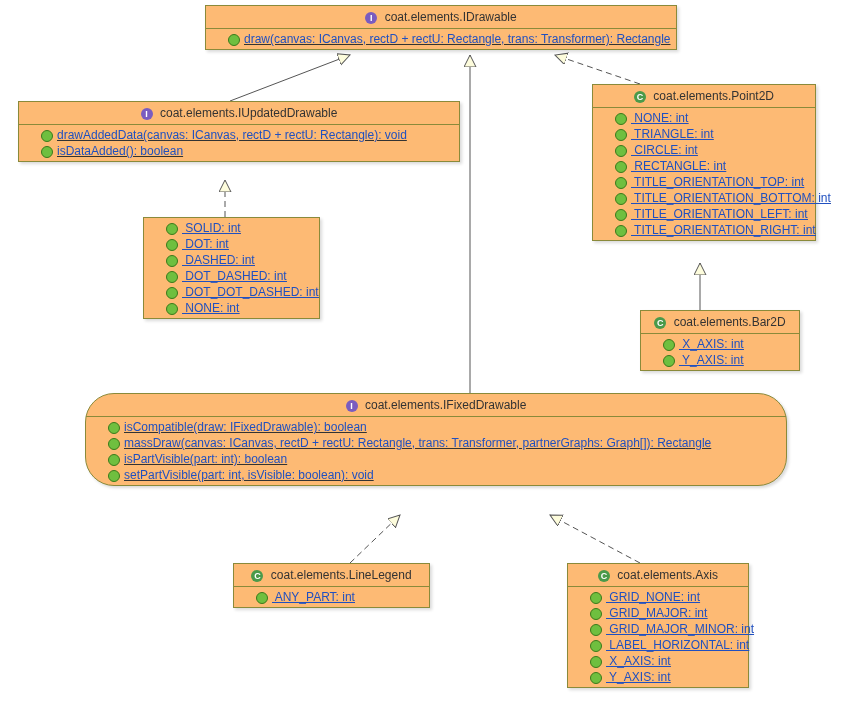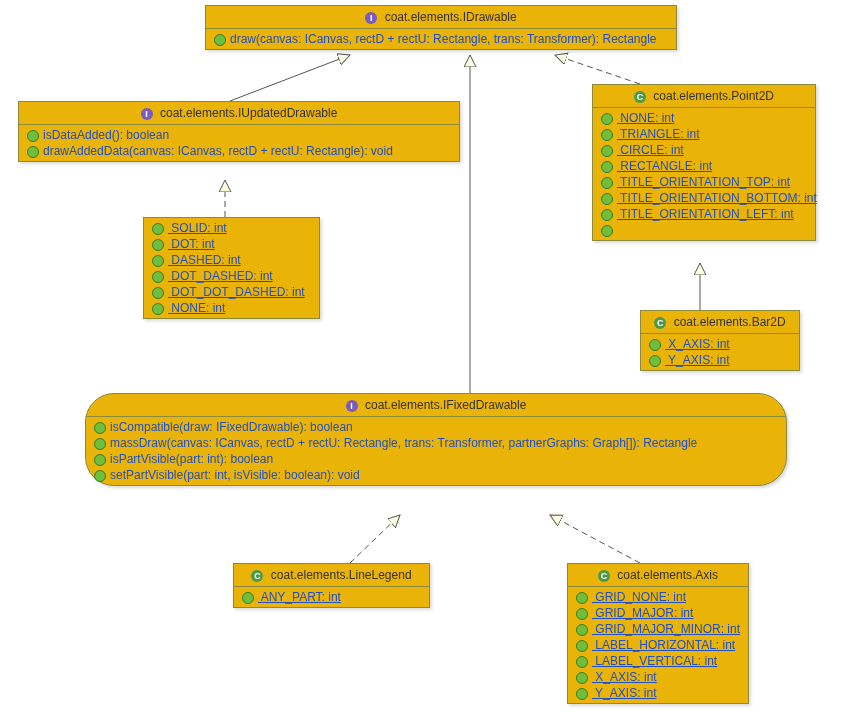--- a/index.html
+++ b/index.html
@@ -8,32 +8,33 @@
     background: #ffffff;
     font-family: Arial, Helvetica, sans-serif;
     font-size: 12px;
     color: #333;
     width: 843px;
     height: 721px;
     position: relative;
   }
   .class-box {
     position: absolute;
-    background: #eab308;
+    background: #fdba74;
     border: 1px solid #8a8a3a;
     box-shadow: 2px 2px 3px rgba(0,0,0,0.15);
   }
   .class-title {
     text-align: center;
     padding: 4px 8px;
     border-bottom: 1px solid #8a8a3a;
     white-space: nowrap;
   }
   .class-members {
-    padding: 2px 2px;
+    padding: 2px 16px;
+    text-decoration: underline;
   }
   .member {
     padding: 1px 8px 1px 6px;
     white-space: nowrap;
   }
   .member .vis {
     display: inline-block;
     width: 10px; height: 10px;
     border-radius: 50%;
     background: #6fbf3f;
@@ -101,39 +102,39 @@
     <div class="member link"><span class="vis"></span><span class="txt">draw(canvas: ICanvas, rectD + rectU: Rectangle, trans: Transformer): Rectangle</span></div>
   </div>
 </div>
 
 <div class="class-box" style="left:18px; top:101px; width:440px;">
   <div class="class-title">
     <span class="title-icon iface">I</span>
     <span class="title-text">coat.elements.IUpdatedDrawable</span>
   </div>
   <div class="class-members">
+    <div class="member link"><span class="vis"></span><span class="txt">drawAddedData(canvas: ICanvas, rectD + rectU: Rectangle): void</span></div>
     <div class="member link"><span class="vis"></span><span class="txt">isDataAdded(): boolean</span></div>
-    <div class="member link"><span class="vis"></span><span class="txt">drawAddedData(canvas: ICanvas, rectD + rectU: Rectangle): void</span></div>
   </div>
 </div>
 
 <div class="class-box" style="left:592px; top:84px; width:222px;">
   <div class="class-title">
     <span class="title-icon cls">C</span>
     <span class="title-text">coat.elements.Point2D</span>
   </div>
   <div class="class-members">
     <div class="member link static"><span class="vis"></span><span class="txt"> NONE: int</span></div>
     <div class="member link static"><span class="vis"></span><span class="txt"> TRIANGLE: int</span></div>
     <div class="member link static"><span class="vis"></span><span class="txt"> CIRCLE: int</span></div>
     <div class="member link static"><span class="vis"></span><span class="txt"> RECTANGLE: int</span></div>
     <div class="member link static"><span class="vis"></span><span class="txt"> TITLE_ORIENTATION_TOP: int</span></div>
     <div class="member link static"><span class="vis"></span><span class="txt"> TITLE_ORIENTATION_BOTTOM: int</span></div>
     <div class="member link static"><span class="vis"></span><span class="txt"> TITLE_ORIENTATION_LEFT: int</span></div>
-    <div class="member link static"><span class="vis"></span></div>
+    <div class="member link static"><span class="vis"></span><span class="txt"> TITLE_ORIENTATION_RIGHT: int</span></div>
   </div>
 </div>
 
 <div class="class-box" style="left:143px; top:217px; width:175px;">
   <div class="class-members">
     <div class="member link static"><span class="vis"></span><span class="txt"> SOLID: int</span></div>
     <div class="member link static"><span class="vis"></span><span class="txt"> DOT: int</span></div>
     <div class="member link static"><span class="vis"></span><span class="txt"> DASHED: int</span></div>
     <div class="member link static"><span class="vis"></span><span class="txt"> DOT_DASHED: int</span></div>
     <div class="member link static"><span class="vis"></span><span class="txt"> DOT_DOT_DASHED: int</span></div>
@@ -178,17 +179,16 @@
 <div class="class-box" style="left:567px; top:563px; width:180px;">
   <div class="class-title">
     <span class="title-icon cls">C</span>
     <span class="title-text">coat.elements.Axis</span>
   </div>
   <div class="class-members">
     <div class="member link static"><span class="vis"></span><span class="txt"> GRID_NONE: int</span></div>
     <div class="member link static"><span class="vis"></span><span class="txt"> GRID_MAJOR: int</span></div>
     <div class="member link static"><span class="vis"></span><span class="txt"> GRID_MAJOR_MINOR: int</span></div>
     <div class="member link static"><span class="vis"></span><span class="txt"> LABEL_HORIZONTAL: int</span></div>
-    <div class="member link static"><span class="vis"></span><span class="txt"> LABEL_VERTICAL: int</span></div>
     <div class="member link static"><span class="vis"></span><span class="txt"> X_AXIS: int</span></div>
     <div class="member link static"><span class="vis"></span><span class="txt"> Y_AXIS: int</span></div>
   </div>
 </div>
 
 </body></html>

